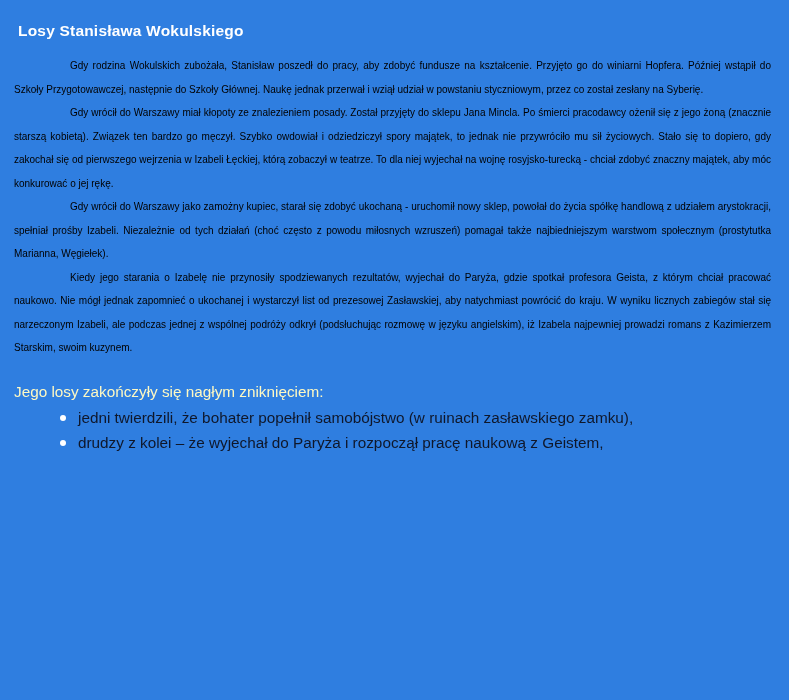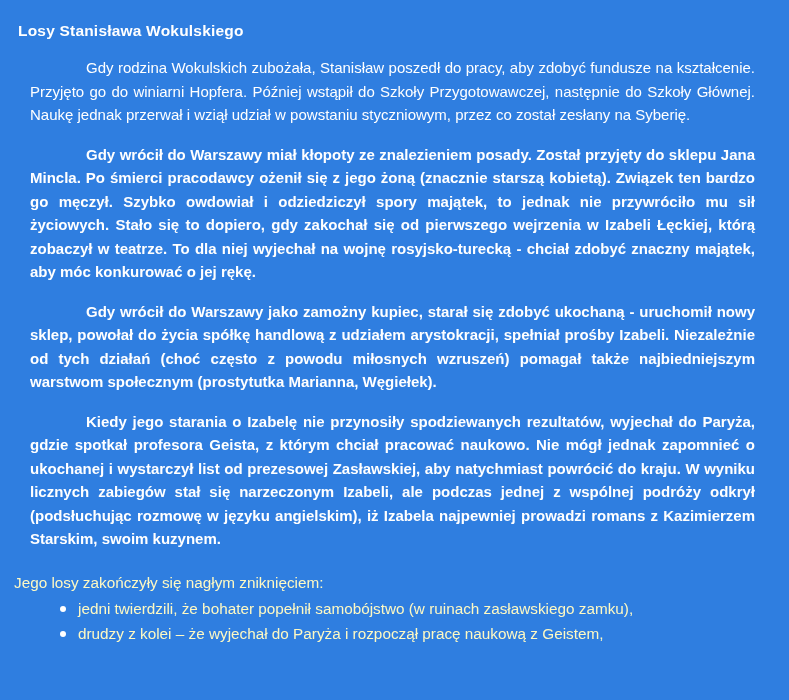--- a/index.html
+++ b/index.html
@@ -23,50 +23,49 @@
     padding: 22px 18px 8px 14px;
   }
   .doc-title {
     font-size: 15.5px;
     font-weight: bold;
     letter-spacing: 0.2px;
     margin: 0 0 14px 4px;
     color: #ffffff;
   }
   .para {
-    font-size: 15px;
+    font-size: 10px;
     line-height: 23.5px;
     text-align: justify;
     text-indent: 56px;
-    margin: 16px;
-    color: #ffffff;
+    margin: 0;
+    color: #000000;
     hyphens: none;
   }
   .para + .para {
     margin-top: 0px;
-    font-weight: bold;
   }
   .closing {
     font-size: 15.3px;
     line-height: 23.5px;
     margin: 20px 0 0 0;
     text-indent: 0;
     color: #fef9c3;
   }
   .bullets {
     margin: 2px 0 0 0;
     padding: 0 0 0 46px;
     list-style: none;
   }
   .bullets li {
     font-size: 15.3px;
     line-height: 25px;
     position: relative;
     padding-left: 18px;
-    color: #fef9c3;
+    color: #0f172a;
   }
   .bullets li::before {
     content: "";
     position: absolute;
     left: 0;
     top: 10px;
     width: 6px;
     height: 6px;
     border-radius: 50%;
     background: #ffffff;

